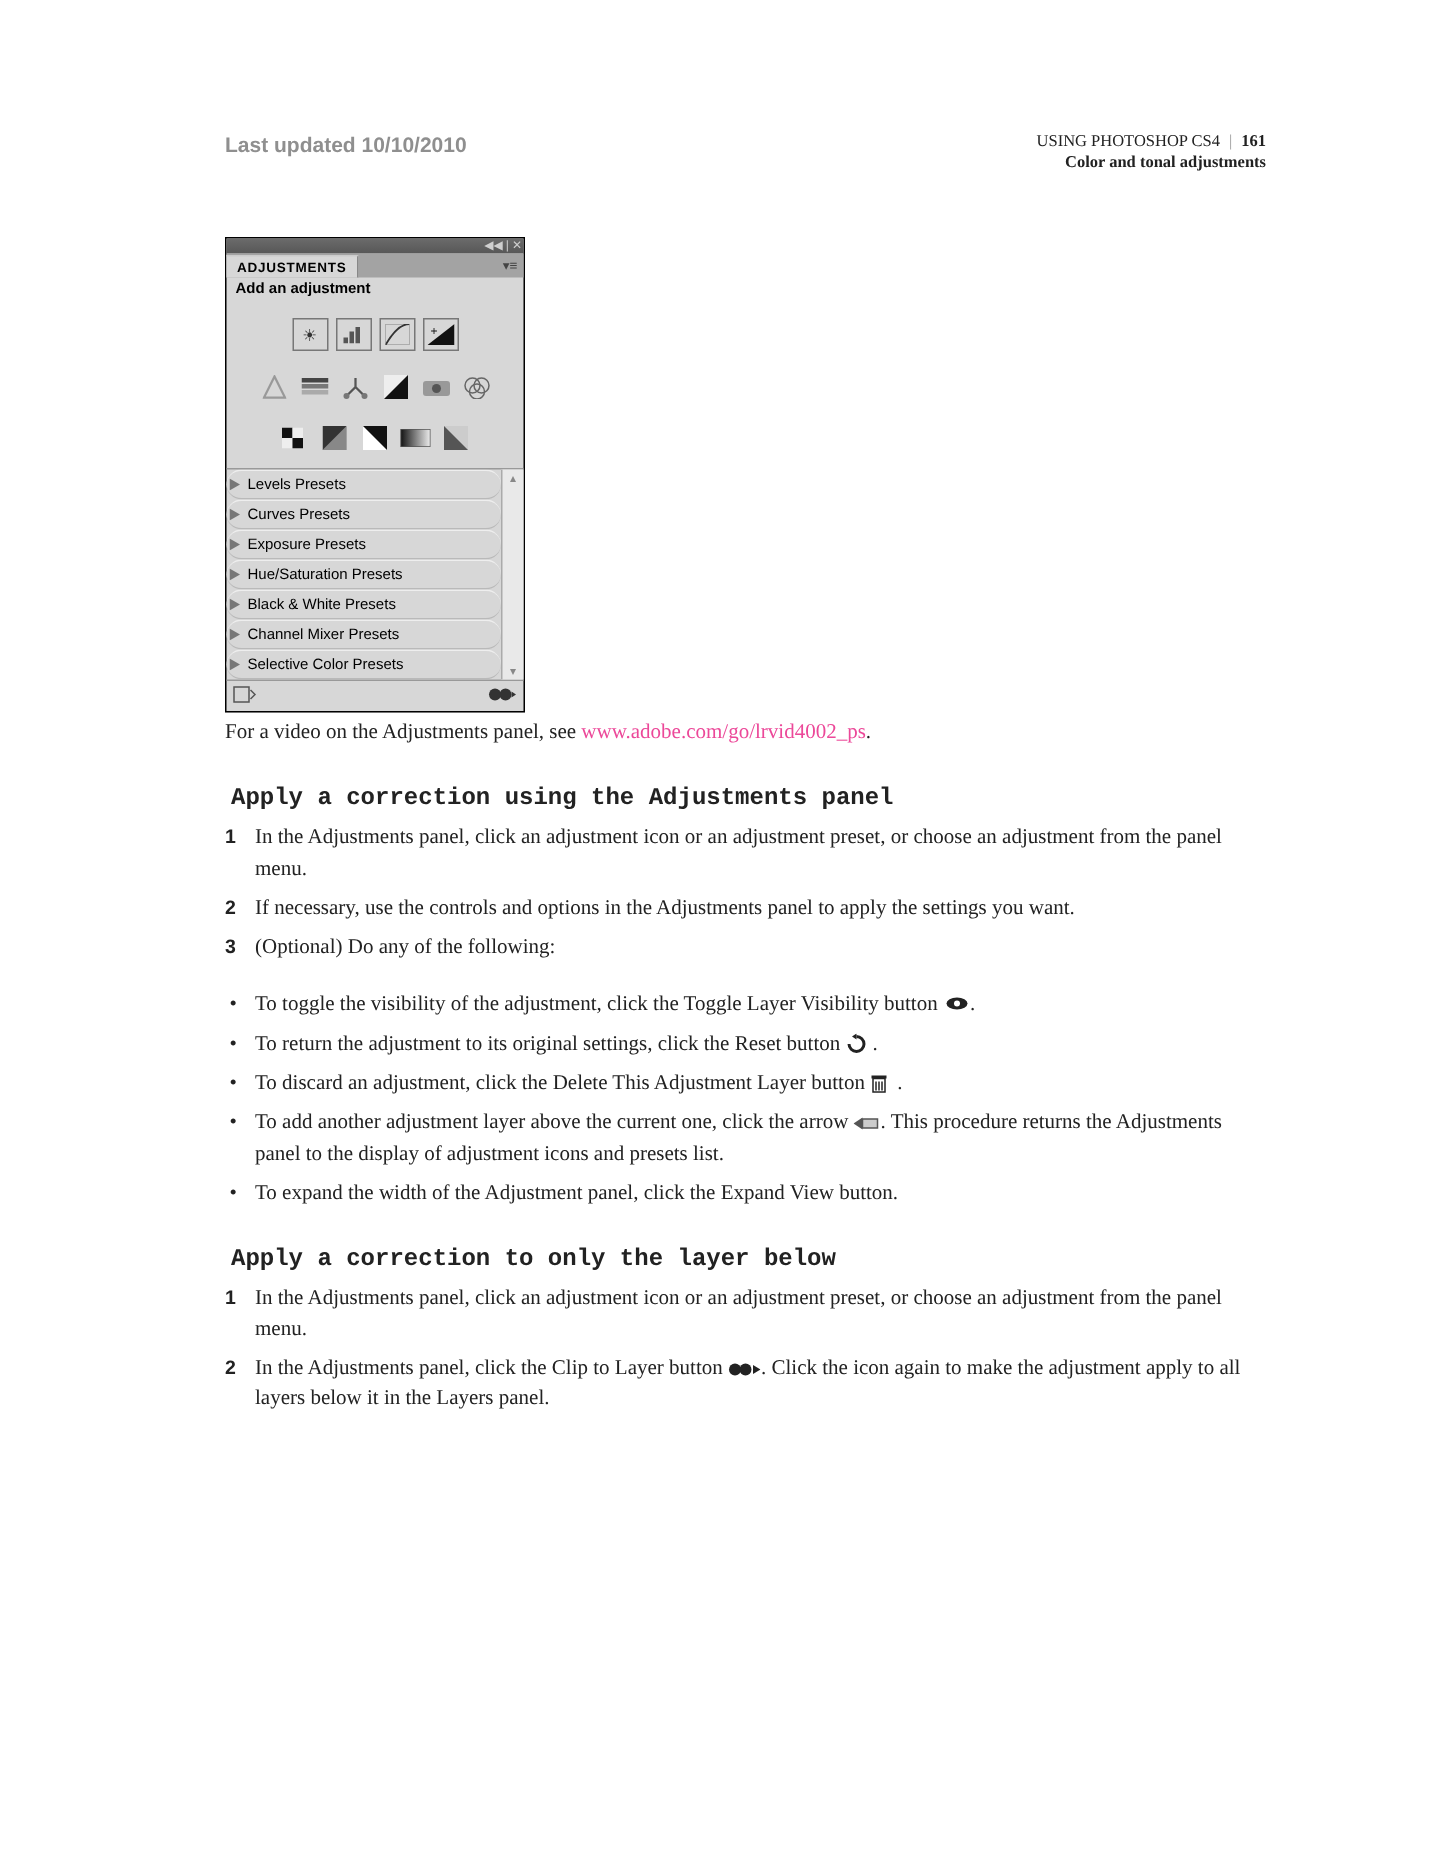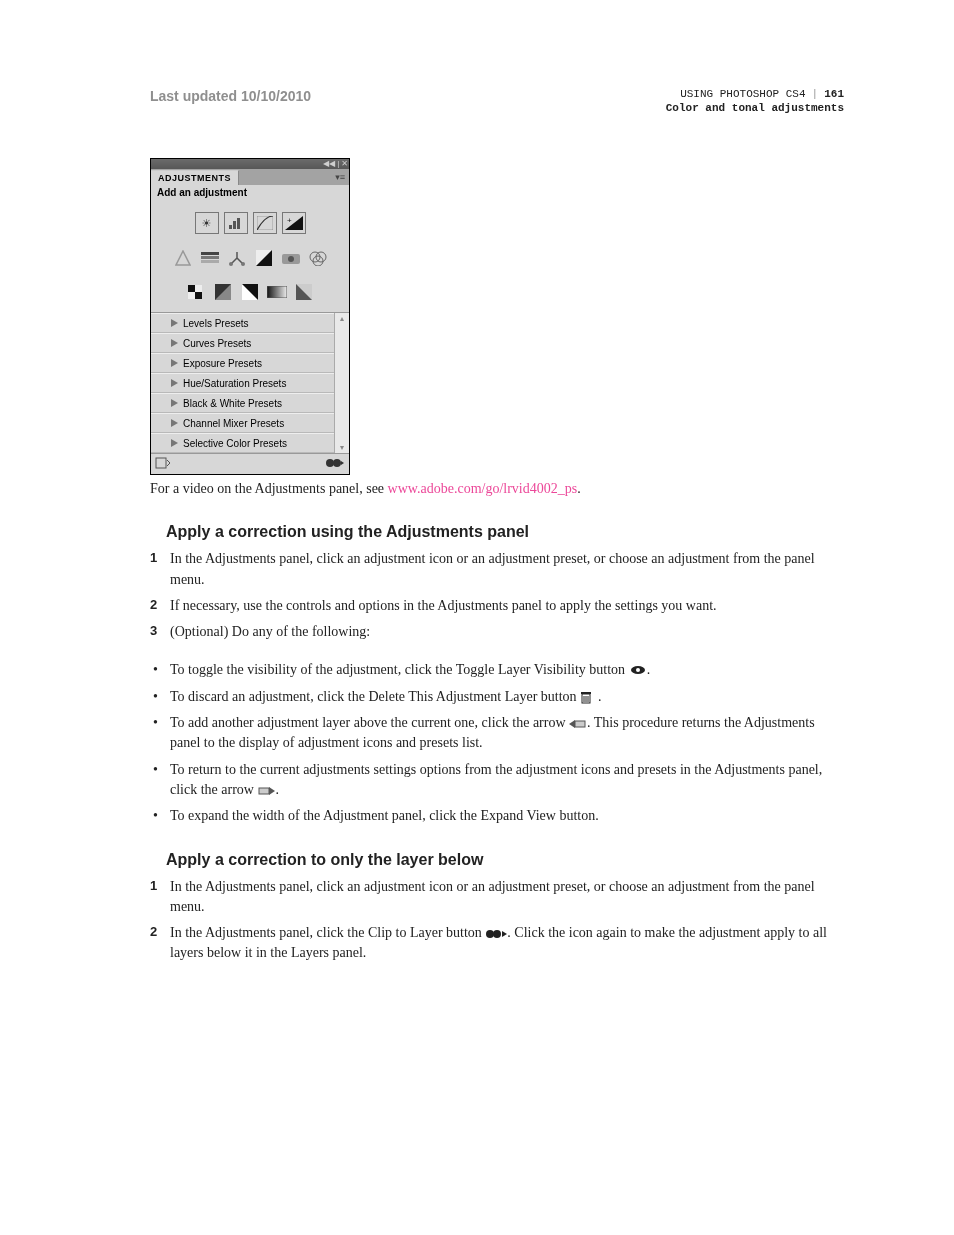--- a/index.html
+++ b/index.html
@@ -20,21 +20,21 @@
     margin-bottom: 44px;
   }
   .header-left {
     font-family: "Myriad Pro", "Segoe UI", Arial, sans-serif;
     font-weight: 700;
     font-size: 14px;
     color: #8f8f8f;
   }
   .header-right {
     text-align: right;
-    font-family: Liberation Mono, monospace;
+    font-family: Liberation Serif, serif;
     font-size: 11px;
     color: #222;
   }
   .header-right .toprow {
     display: flex;
     justify-content: flex-end;
     align-items: baseline;
     gap: 6px;
   }
   .header-right .toprow .sep {
@@ -128,26 +128,27 @@
     border-bottom: 1px solid #999;
     display: flex;
   }
   .preset-items {
     flex: 1;
   }
   .preset-row {
     display: flex;
     align-items: center;
     gap: 4px;
-    padding: 2px 20px;
+    padding: 2px 2px;
     font-size: 10px;
     border-bottom: 1px solid #b9b9b9;
     border-top: 1px solid #eee;
     height: 14px;
     background: #d7d7d7;
+    border-radius: 10px;
   }
   .preset-row svg { flex-shrink: 0; }
   .preset-scroll {
     width: 14px;
     background: #e9e9e9;
     border-left: 1px solid #aaa;
     position: relative;
   }
   .preset-scroll .arrow {
     position: absolute;
@@ -172,24 +173,24 @@
   .body-text {
     font-size: 14px;
     line-height: 1.45;
     margin: 0 0 24px 0;
   }
   .body-text a, .link {
     color: #ec4899;
     text-decoration: none;
   }
   h3.subhead {
-    font-family: Liberation Sans, sans-serif;
+    font-family: Liberation Mono, monospace;
     font-weight: 700;
     font-size: 16px;
-    margin: 0 0 8px 16px;
+    margin: 0 0 8px 4px;
   }
   ol.steps {
     list-style: none;
     counter-reset: step;
     padding: 0;
     margin: 0 0 18px 0;
   }
   ol.steps > li {
     counter-increment: step;
     position: relative;
@@ -432,43 +433,43 @@
   <ol class="steps">
     <li>In the Adjustments panel, click an adjustment icon or an adjustment preset, or choose an adjustment from the panel menu.</li>
     <li>If necessary, use the controls and options in the Adjustments panel to apply the settings you want.</li>
     <li>(Optional) Do any of the following:</li>
   </ol>
   <ul class="bullets">
     <li>
       <span>To toggle the visibility of the adjustment, click the Toggle Layer Visibility button </span><span class="inline-icon"><svg width="18" height="14">
             <ellipse cx="9" cy="7" rx="7" ry="4" fill="#222"></ellipse>
             <circle cx="9" cy="7" r="2" fill="#fff"></circle>
+          </svg></span><span>.</span>
+    </li>
+    <li>
+      <span>To return the adjustment to its original settings, click the Reset button </span><span class="inline-icon"><svg width="14" height="14">
+            <path d="M7 2 A5 5 0 1 1 2 7" fill="none" stroke="#222" stroke-width="2"></path>
+            <polygon points="7,0 7,4 4,2" fill="#222"></polygon>
           </svg></span><span>.</span>
     </li>
     <li>
       <span>To discard an adjustment, click the Delete This Adjustment Layer button </span><span class="inline-icon"><svg width="12" height="14">
             <rect x="2" y="4" width="8" height="9" fill="none" stroke="#222"></rect>
             <rect x="1" y="2" width="10" height="2" fill="#222"></rect>
             <line x1="4" y1="6" x2="4" y2="12" stroke="#222"></line>
             <line x1="6" y1="6" x2="6" y2="12" stroke="#222"></line>
             <line x1="8" y1="6" x2="8" y2="12" stroke="#222"></line>
           </svg></span><span>.</span>
     </li>
     <li>
       <span>To add another adjustment layer above the current one, click the arrow </span><span class="inline-icon"><svg width="18" height="12">
             <polygon points="6,2 6,10 0,6" fill="#555"></polygon>
             <rect x="6" y="3" width="10" height="6" fill="#ccc" stroke="#555"></rect>
           </svg></span><span>. This procedure returns the Adjustments panel to the display of adjustment icons and presets list.</span>
     </li>
-    <li>
-      <span>To return to the current adjustments settings options from the adjustment icons and presets in the Adjustments panel, click the arrow </span><span class="inline-icon"><svg width="18" height="12">
-            <rect x="2" y="3" width="10" height="6" fill="#ccc" stroke="#555"></rect>
-            <polygon points="12,2 12,10 18,6" fill="#555"></polygon>
-          </svg></span><span>.</span>
-    </li>
     <li>To expand the width of the Adjustment panel, click the Expand View button.</li>
   </ul>
 
   <h3 class="subhead">Apply a correction to only the layer below</h3>
   <ol class="steps">
     <li>In the Adjustments panel, click an adjustment icon or an adjustment preset, or choose an adjustment from the panel menu.</li>
     <li>
       <span>In the Adjustments panel, click the Clip to Layer button </span><span class="inline-icon" style="width:22px"><svg width="22" height="12">
             <circle cx="5" cy="6" r="4" fill="#222"></circle>
             <circle cx="12" cy="6" r="4" fill="#222"></circle>

